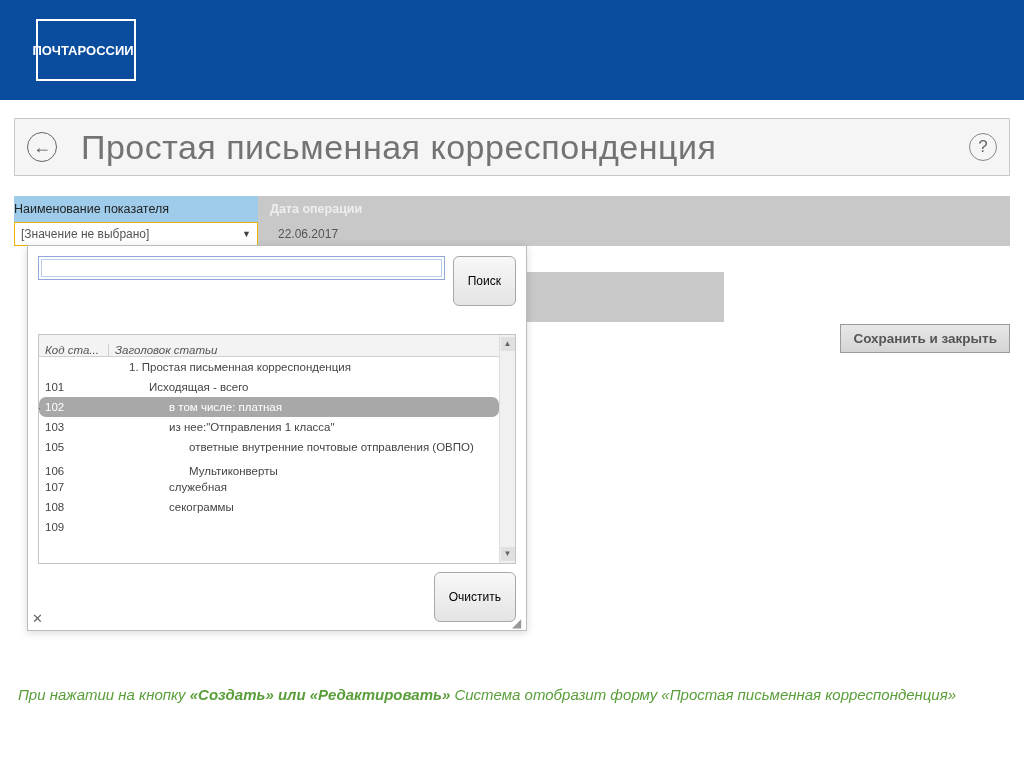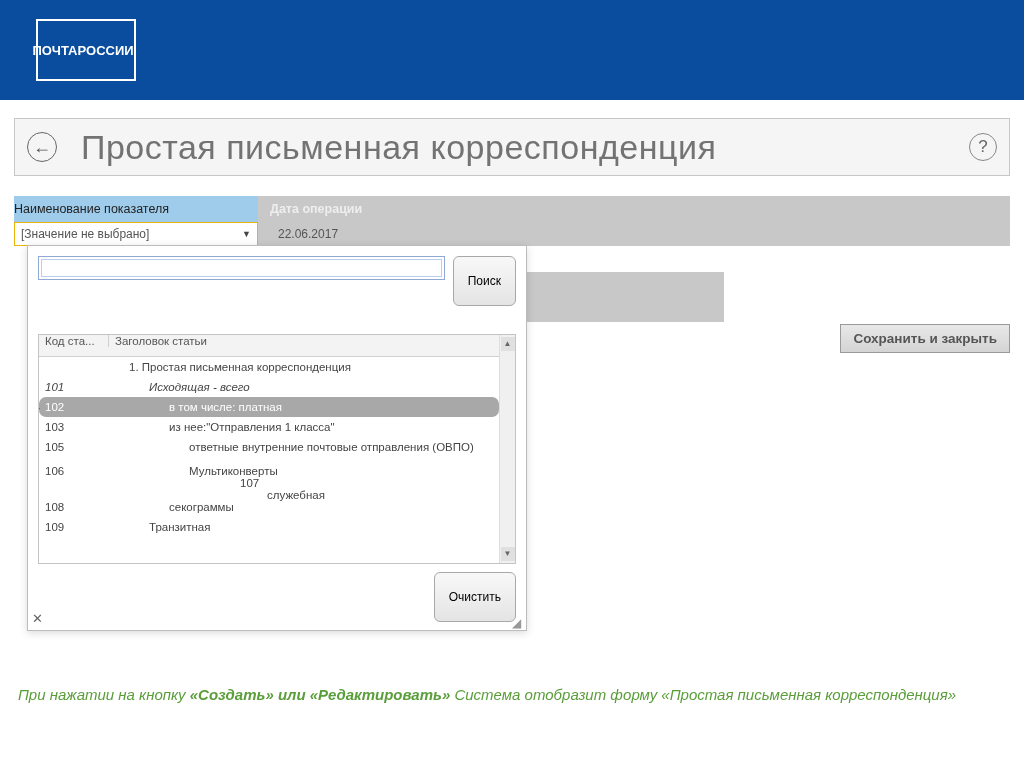--- a/index.html
+++ b/index.html
@@ -56,21 +56,21 @@
     .popup-table {
       border: 1px solid #c4c4c4;
       margin-top: 28px;
       position: relative;
       height: 230px;
       display: flex;
     }
     .popup-table-body { flex: 1; overflow: hidden; }
     .popup-scrollbar { width: 16px; background: #f0f0f0; border-left: 1px solid #ddd; display:flex; flex-direction:column; align-items:center; justify-content:space-between; padding:2px 0;}
     .scroll-btn { width:14px; height:14px; background:#e0e0e0; font-size:8px; text-align:center; line-height:14px; color:#666;}
-    .table-header { display: flex; background: #f3f3f3; border-bottom: 1px solid #d0d0d0; font-size: 11.5px; color: #555; height: 22px; align-items: flex-start; }
+    .table-header { display: flex; background: #f3f3f3; border-bottom: 1px solid #d0d0d0; font-size: 11.5px; color: #555; height: 22px; align-items: flex-end; font-style: italic; }
     .th-code { width: 70px; padding: 0 6px; border-right: 1px solid #d0d0d0; }
     .th-title { flex: 1; padding: 0 6px; }
     .table-row { display: flex; font-size: 11.5px; color: #444; height: 20px; align-items: center; }
     .td-code { width: 70px; padding: 0 6px; }
     .td-title { flex: 1; padding: 0 6px; }
     .table-row.selected { background: #a8a8a8; color: #fff; }
     .row-marker { position: absolute; left: -4px; font-size: 10px; color: #333; }
     .popup-footer { display: flex; justify-content: flex-end; margin-top: 8px; }
     .popup-close-x { position: absolute; left: 4px; bottom: 4px; font-size: 13px; color: #666; cursor: pointer; }
     .popup-resize { position: absolute; right: 2px; bottom: 2px; width: 12px; height: 12px; color:#999; font-size:12px;}
@@ -156,52 +156,51 @@
     <div class="popup-table-body">
       <div class="table-header">
         <div class="th-code">Код ста...</div>
         <div class="th-title">Заголовок статьи</div>
       </div>
       <div id="table-rows">
           <div class="table-row" style="position: relative;">
             <div class="td-code"></div>
             <div class="td-title indent-1">1. Простая письменная корреспонденция</div>
           </div>
-          <div class="table-row" style="position: relative; font-style: italic;">
+          <div class="table-row" style="position: relative;">
             <div class="td-code">101</div>
             <div class="td-title indent-2">Исходящая - всего</div>
           </div>
           <div class="table-row selected" style="position: relative; border-radius: 7px;">
             <span class="row-marker">▸</span>
             <div class="td-code">102</div>
             <div class="td-title indent-3">в том числе: платная</div>
           </div>
           <div class="table-row" style="position: relative;">
             <div class="td-code">103</div>
             <div class="td-title indent-3">из нее:"Отправления 1 класса"</div>
           </div>
           <div class="table-row" style="position: relative;">
             <div class="td-code">105</div>
             <div class="td-title indent-4">ответные внутренние почтовые отправления (ОВПО)</div>
           </div>
           <div class="table-row" style="position: relative; align-items: flex-end;">
             <div class="td-code">106</div>
             <div class="td-title indent-4">Мультиконверты</div>
           </div>
-          <div class="table-row" style="position: relative; flex-direction: column;">
+          <div class="table-row" style="position: relative;">
             <div class="td-code">107</div>
             <div class="td-title indent-3">служебная</div>
           </div>
           <div class="table-row" style="position: relative;">
             <div class="td-code">108</div>
             <div class="td-title indent-3">секограммы</div>
           </div>
           <div class="table-row" style="position: relative;">
             <div class="td-code">109</div>
-            <div class="td-title indent-2">Транзитная</div>
           </div>
         </div>
     </div>
     <div class="popup-scrollbar">
       <div class="scroll-btn">▲</div>
       <div class="scroll-btn">▼</div>
     </div>
   </div>
 
   <div class="popup-footer">

